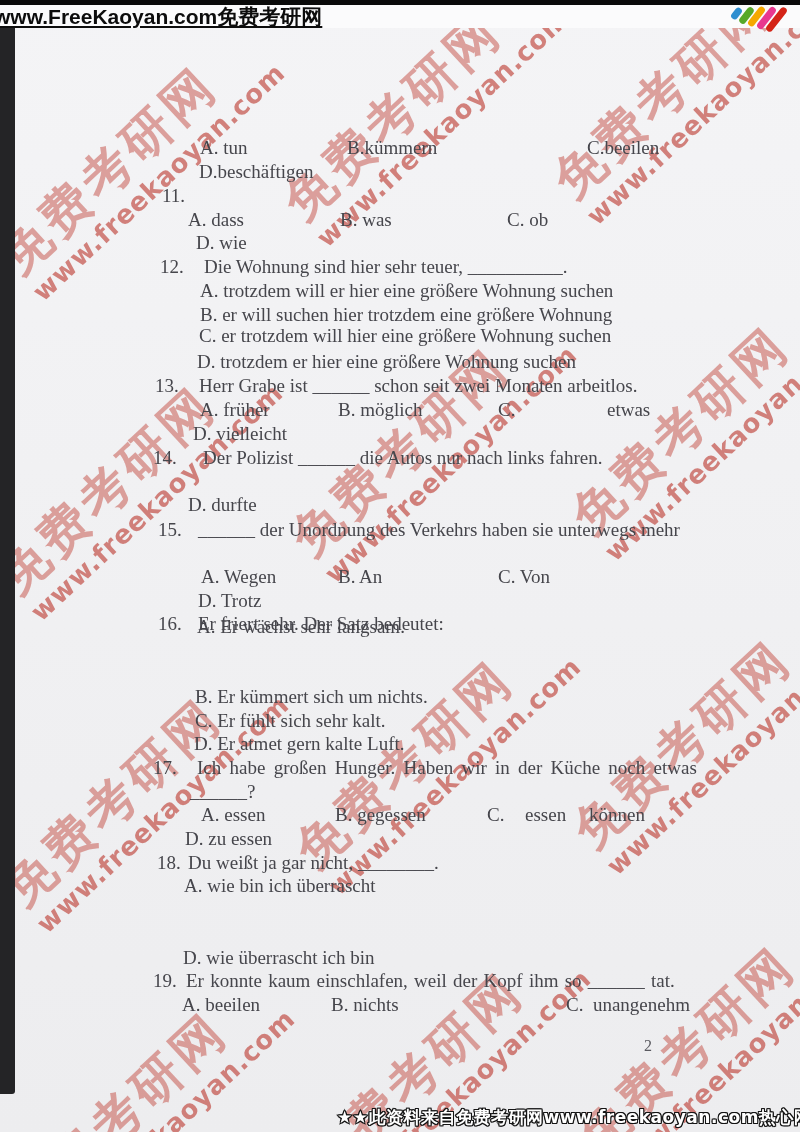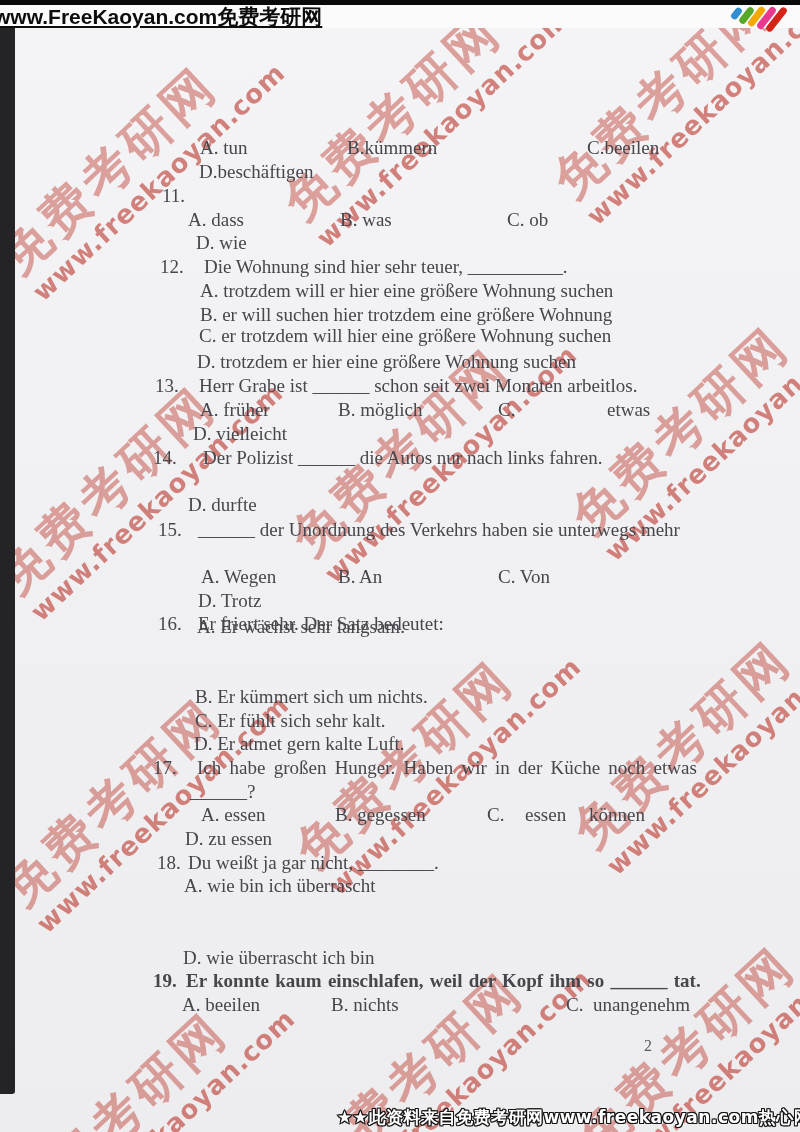--- a/index.html
+++ b/index.html
@@ -42,21 +42,21 @@
     color:rgba(186,52,42,0.60);
   }
   
   .ln{position:absolute;left:0;top:0;width:100%;height:25px;}
   .ln span{
     position:absolute;top:0;white-space:pre;
     font-family:"Liberation Serif","DejaVu Serif",serif;
     font-size:19px;color:#46464c;
   }
   .ws3 span{word-spacing:3.5px;}
-  .ws1 span{word-spacing:1.5px;font-weight:bold;}
+  .ws1 span{word-spacing:1.5px;}
   .pagenum{position:absolute;left:644px;top:1037px;font-size:16px;color:#5a5a60;font-family:"Liberation Serif",serif;}
   
   .footer-credit{
     position:absolute;left:337px;top:1106px;white-space:nowrap;
     font-family:"DejaVu Sans","Liberation Sans",sans-serif;
     font-weight:700;font-size:17px;letter-spacing:0.5px;
     color:#ffffff;
     -webkit-text-stroke:1.4px #151515;
     paint-order:stroke fill;
     text-shadow:1px 0 #151515,-1px 0 #151515,0 1px #151515,0 -1px #151515,

